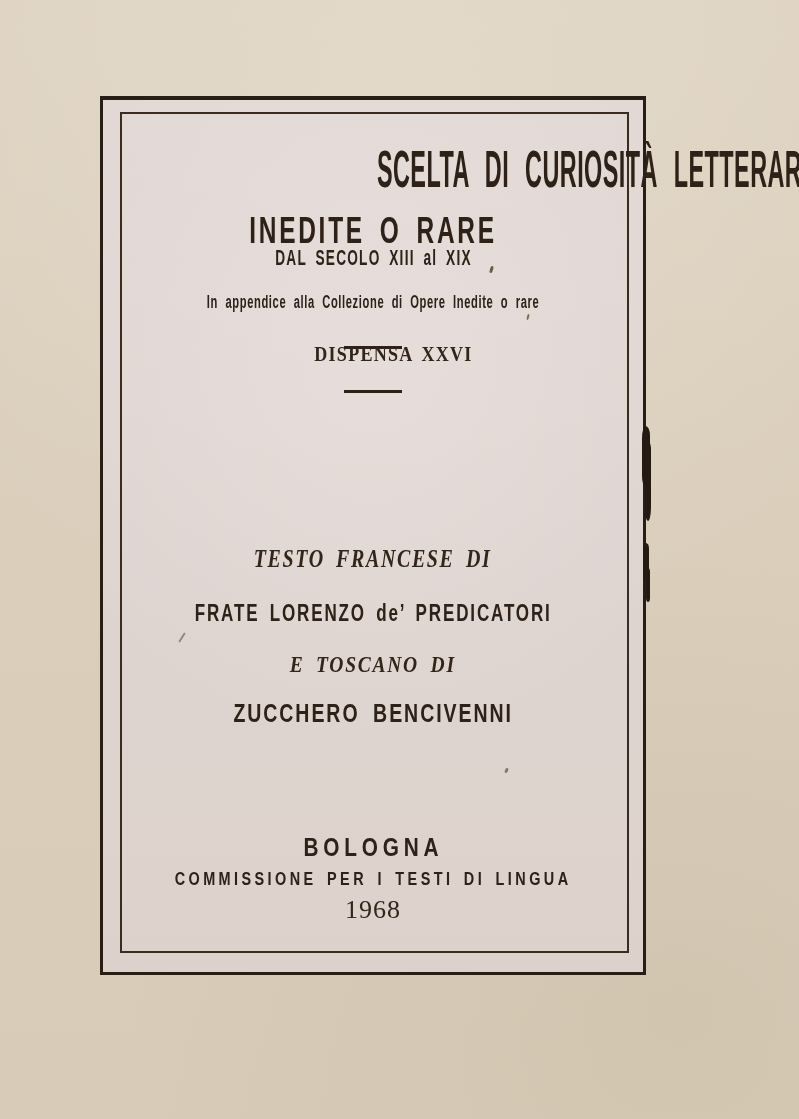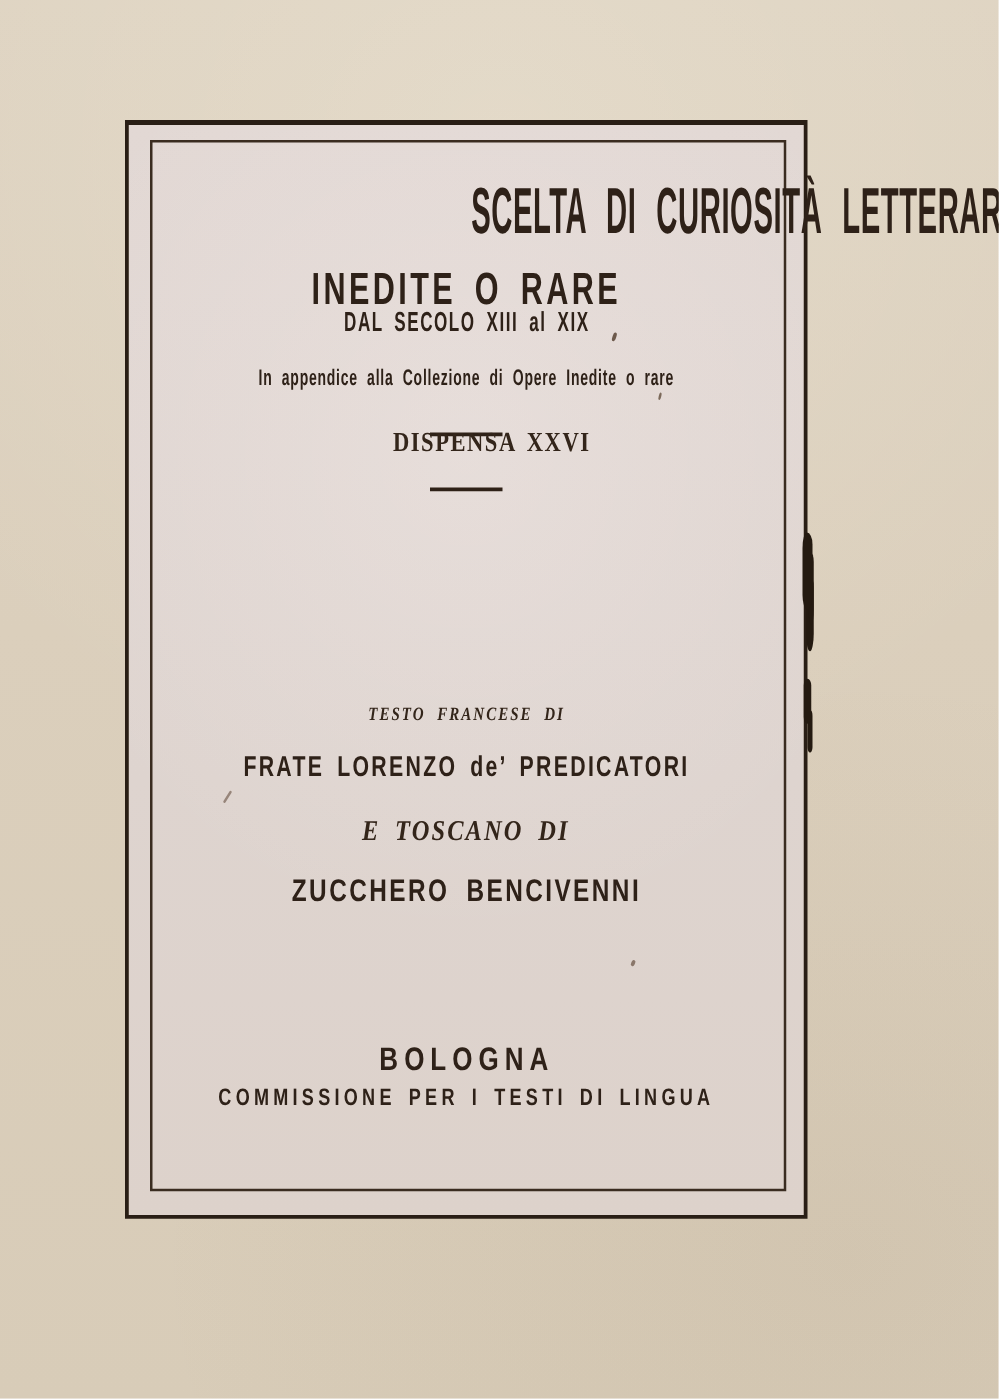--- a/index.html
+++ b/index.html
@@ -49,21 +49,21 @@
 
   .dispensa{top:243px;font-size:22px;font-weight:700;letter-spacing:0;margin-left:40px;}
   .dispensa .cond{transform:scaleX(.82);letter-spacing:1.5px;word-spacing:4px;}
 
   .work-super{top:337px;font-size:31px;}
   .work-super .cond{transform:scaleX(.76);letter-spacing:3px;}
   .work-title{top:381px;font-size:53px;}
   .work-title .cond{transform:scaleX(.84);letter-spacing:6px;word-spacing:18px;}
 
   .ital{font-style:italic;font-weight:700;}
-  .french-label{top:465px;font-size:15px;}
+  .french-label{top:446px;font-size:25px;}
   .french-label .cond{transform:scaleX(.80);letter-spacing:2px;word-spacing:6px;}
   .french-author{top:502px;font-size:23px;}
   .french-author .cond{transform:scaleX(.74);letter-spacing:2.5px;word-spacing:5px;}
   .tuscan-label{top:553px;font-size:23px;}
   .tuscan-label .cond{transform:scaleX(.85);letter-spacing:2px;word-spacing:6px;}
   .tuscan-author{top:601px;font-size:25px;}
   .tuscan-author .cond{transform:scaleX(.78);letter-spacing:2.5px;word-spacing:8px;}
 
   .city{top:734px;font-size:26px;}
   .city .cond{transform:scaleX(.80);letter-spacing:6px;}
@@ -133,20 +133,21 @@
     </div>
 
     <div class="line city sans-b">
       <span class="cond">BOLOGNA</span>
     </div>
 
     <div class="line publisher sans-b">
       <span class="cond">COMMISSIONE PER I TESTI DI LINGUA</span>
     </div>
 
+    <div class="line year serif">1968</div>
   </div>
 
   <div class="smudge smudge-1"></div>
   <div class="smudge smudge-2"></div>
   <div class="speck speck-1"></div>
   <div class="speck speck-2"></div>
   <div class="speck speck-3"></div>
   <div class="scratch"></div>
 
 </div>

